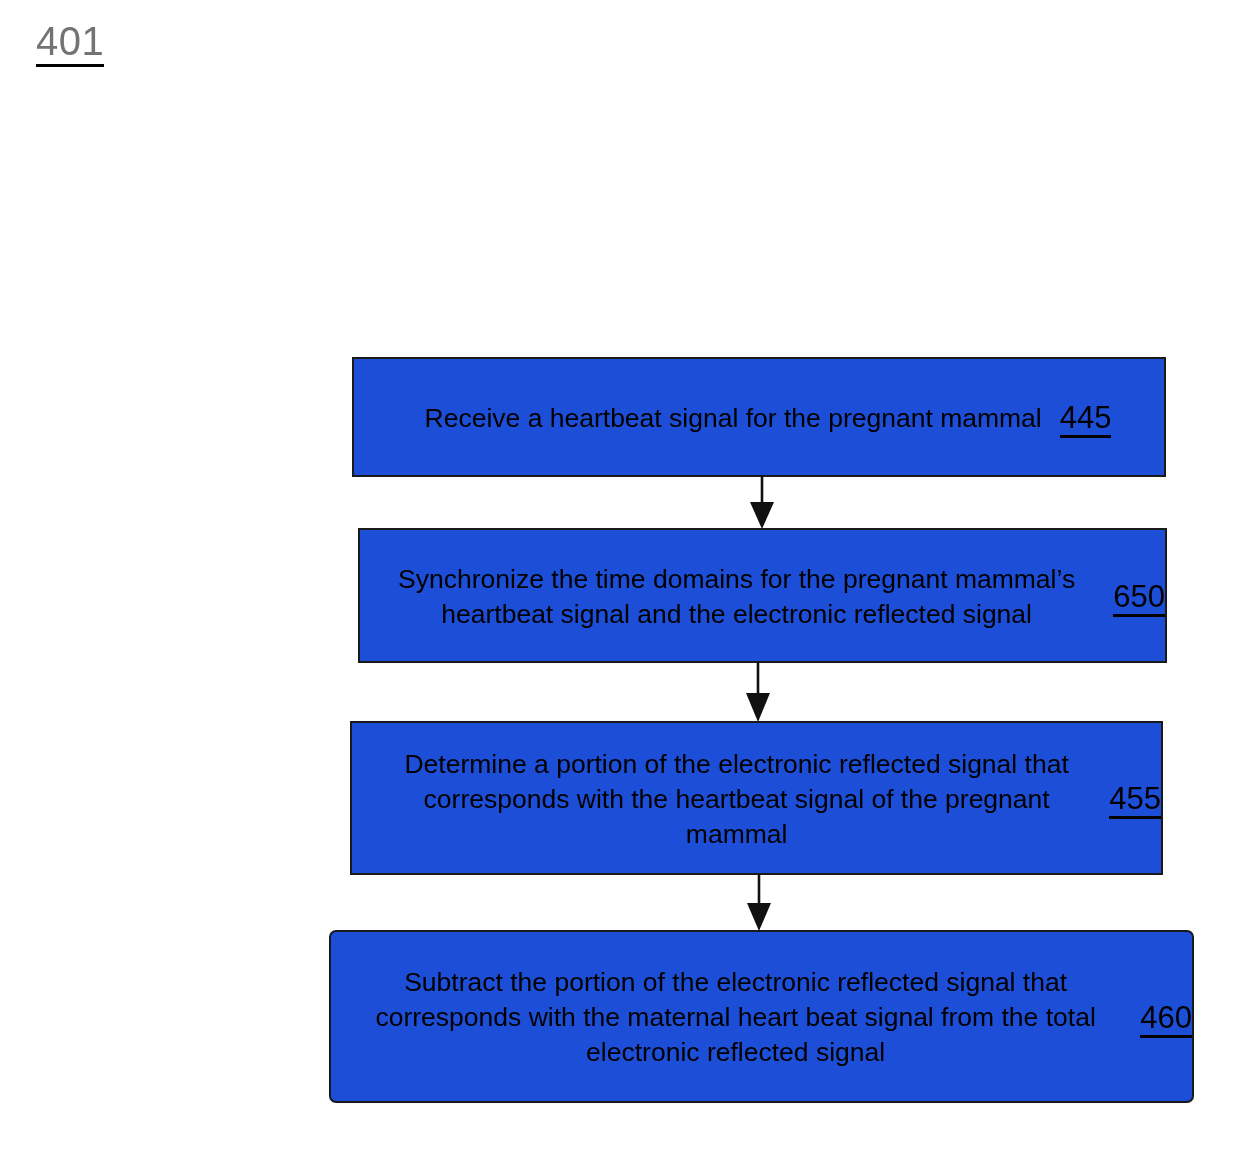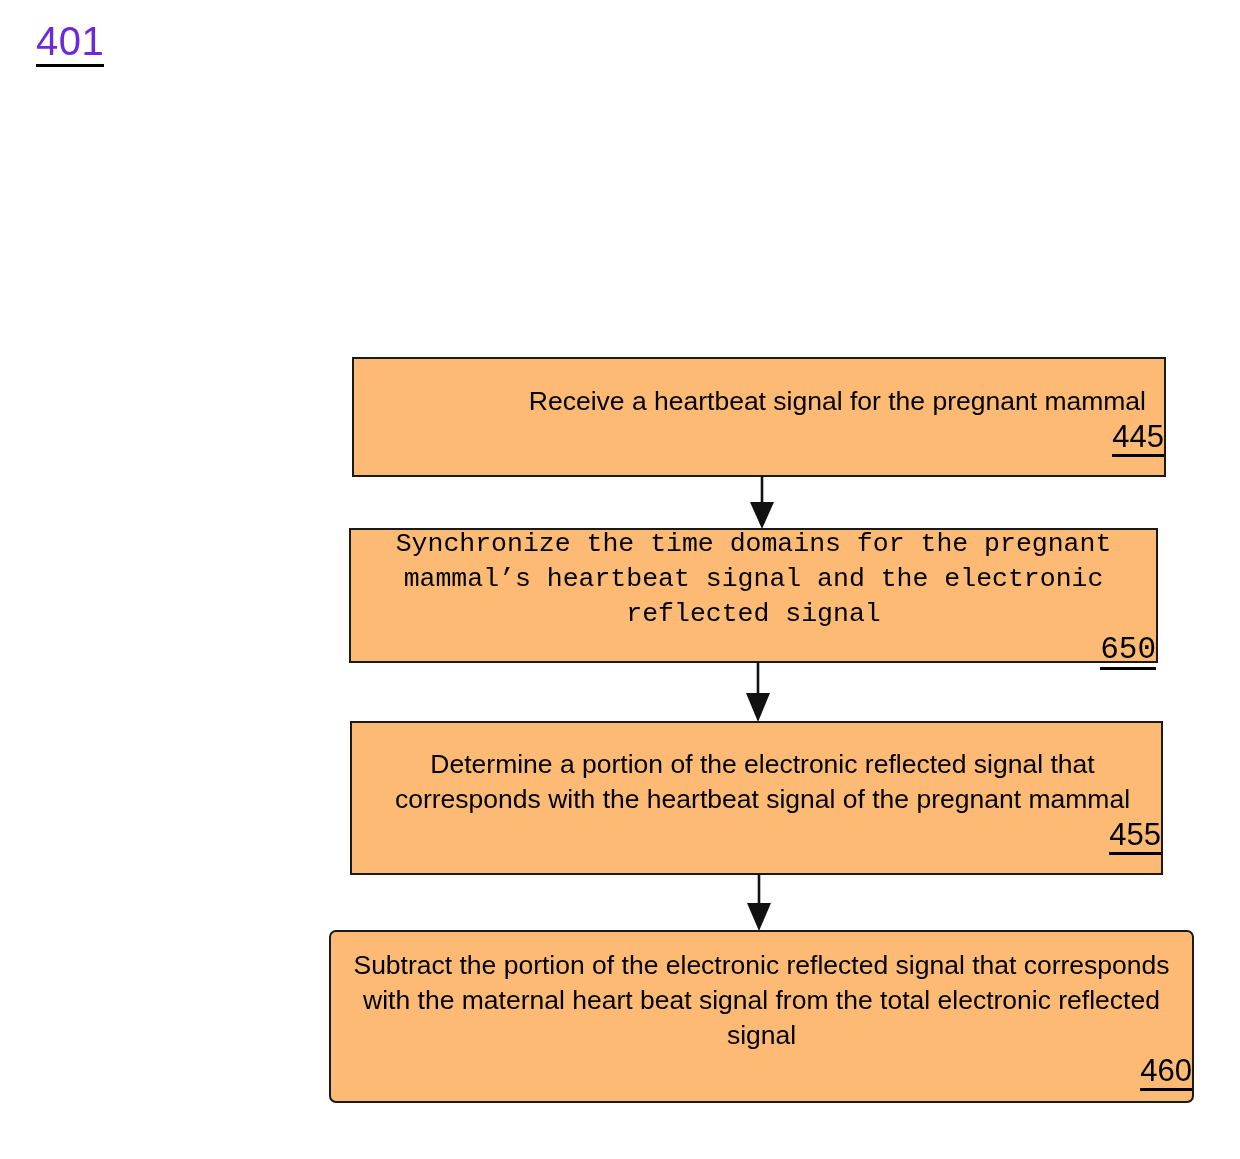--- a/index.html
+++ b/index.html
@@ -26,37 +26,37 @@
   }
 
   
   .figure-label {
     position: absolute;
     left: 36px;
     top: 18px;
     font-size: 40px;
     line-height: 46px;
     letter-spacing: 0.5px;
-    color: #6d28d9;
+    color: #737373;
     white-space: nowrap;
   }
   .figure-label .num {
     border-bottom: 3px solid #000;
     padding-bottom: 1px;
   }
 
   
   .flow-box {
     position: absolute;
     box-sizing: border-box;
     border: 2px solid #1a1a1a;
-    background: #fdba74;
+    background: #1d4ed8;
     display: flex;
-    flex-direction: column;
-    align-items: flex-end;
+    flex-direction: row;
+    align-items: center;
     justify-content: center;
     text-align: center;
   }
   .flow-box .box-text {
     font-size: 26.5px;
     line-height: 35px;
     color: #000;
     padding: 0 18px;
     white-space: pre-line;
   }
@@ -65,21 +65,21 @@
     line-height: 33px;
     margin-top: 1px;
     color: #000;
   }
   .flow-box .box-ref span {
     border-bottom: 3.5px solid #000;
     padding-bottom: 0px;
   }
 
   #box-445 { left: 352px; top: 357px;  width: 814px;  height: 120px; }
-  #box-450 { left: 349px; top: 528px;  width: 809px;  height: 135px; font-family: Liberation Mono, monospace; }
+  #box-450 { left: 358px; top: 528px;  width: 809px;  height: 135px; }
   #box-455 { left: 350px; top: 721px;  width: 813px;  height: 154px; }
   #box-460 { left: 329px; top: 930px;  width: 865px;  height: 173px; border-radius: 7px; }
 
   #box-445 .box-text { padding-top: 2px; }
   #box-450 .box-text { padding-top: 2px; }
   #box-455 .box-text { padding-top: 2px; margin-left: 12px; }
   #box-460 .box-text { padding-top: 2px; }
 
   
   .connector {

